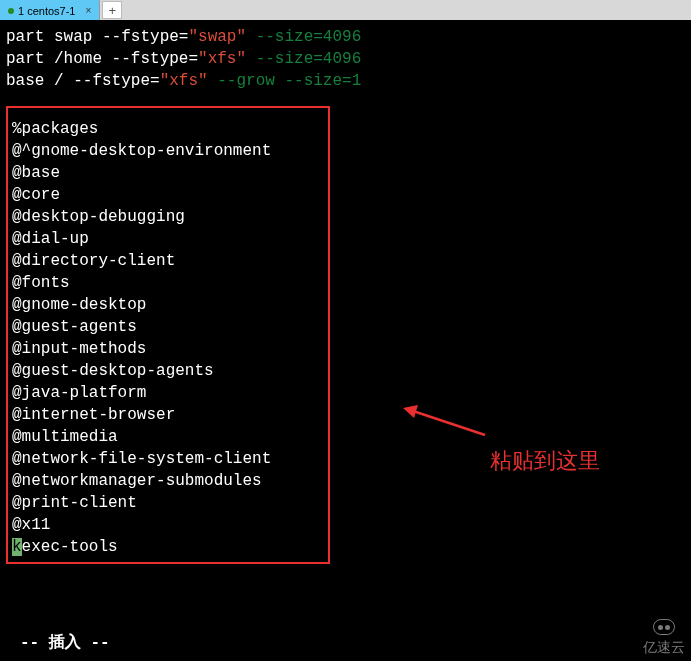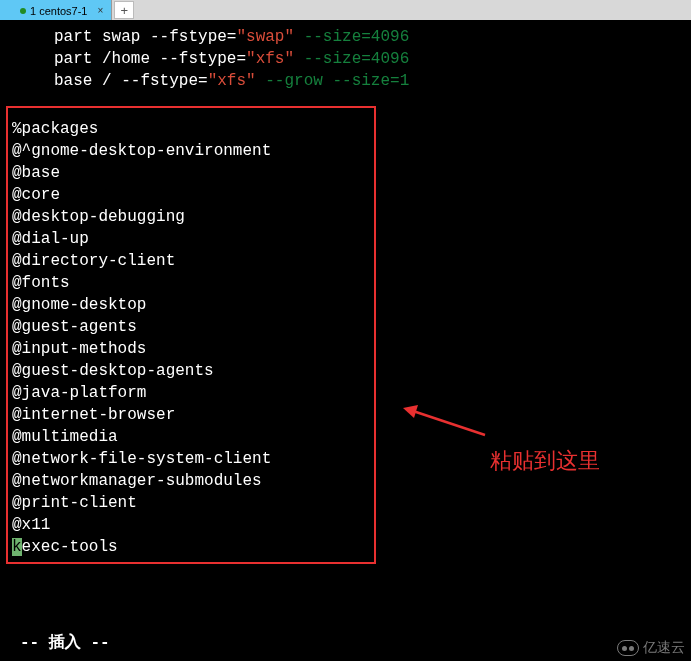--- a/index.html
+++ b/index.html
@@ -15,21 +15,21 @@
     .tab-bar {
       height: 20px;
       background: #d8d8d8;
       display: flex;
       align-items: stretch;
     }
     .tab {
       background: #5fc8f5;
       color: #000;
       font-size: 11px;
-      padding: 3px 8px 2px 20px;
+      padding: 3px 8px 2px 8px;
       display: flex;
       align-items: center;
       gap: 4px;
       font-family: Arial, sans-serif;
       border-right: 1px solid #999;
     }
     .tab-dot {
       width: 6px;
       height: 6px;
       border-radius: 50%;
@@ -54,28 +54,28 @@
       margin: 1px 2px;
       cursor: pointer;
       font-family: Arial, sans-serif;
     }
     .terminal {
       padding: 6px 6px 0 6px;
       color: #fff;
       line-height: 22px;
     }
     .cmd-line { white-space: pre; }
-    .kw { color: #fff; margin-left: 48px; }
+    .kw { color: #fff; }
     .str { color: #d94d3a; }
     .opt { color: #15803d; }
     .highlighted-section {
       border: 2px solid #e83030;
       padding: 10px 4px 4px 4px;
       margin-top: 14px;
-      width: 370px;
+      width: 324px;
     }
     .pkg-line { color: #fff; white-space: pre; }
     .cursor-char {
       background: #6fb36f;
       color: #000;
     }
     .arrow-annotation {
       position: absolute;
       left: 400px;
       top: 400px;
@@ -102,20 +102,21 @@
       position: absolute;
       right: 6px;
       bottom: 4px;
       display: flex;
       align-items: center;
       gap: 4px;
       color: #999;
       font-family: Arial, sans-serif;
       font-size: 14px;
       opacity: 0.8;
+      flex-direction: column;
     }
     .watermark-icon {
       width: 22px;
       height: 16px;
       border: 1px solid #999;
       border-radius: 10px;
       position: relative;
       display: inline-block;
     }
     .watermark-icon::before, .watermark-icon::after {

